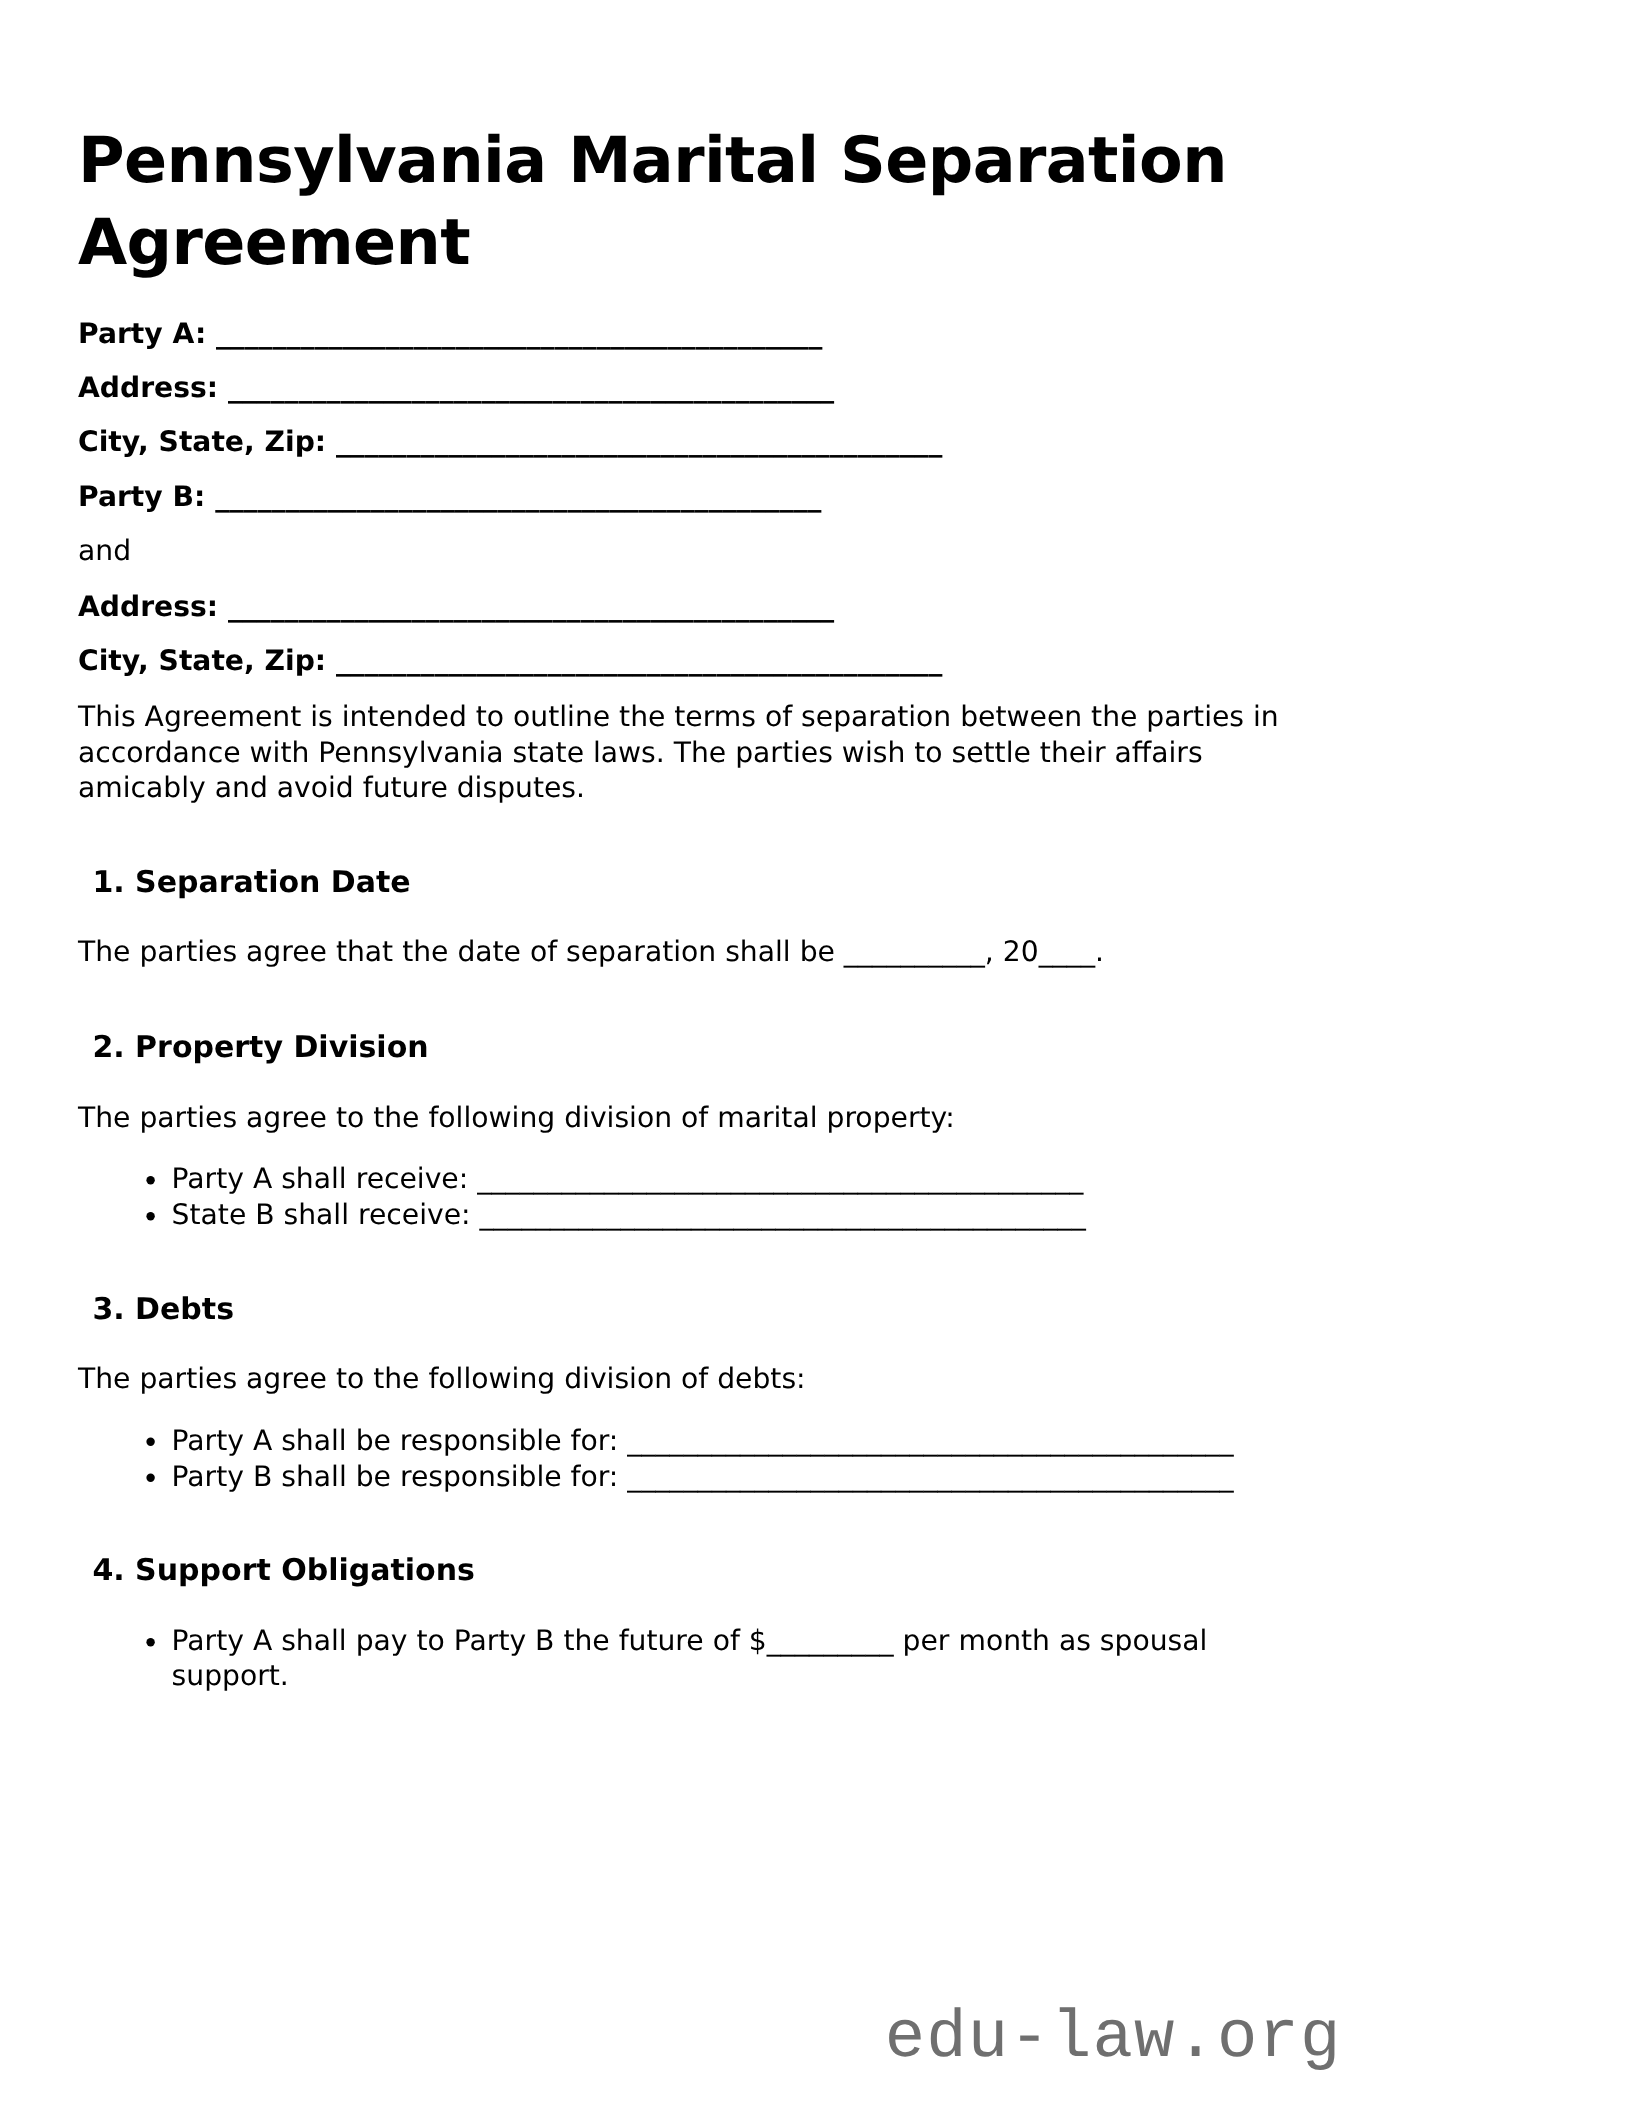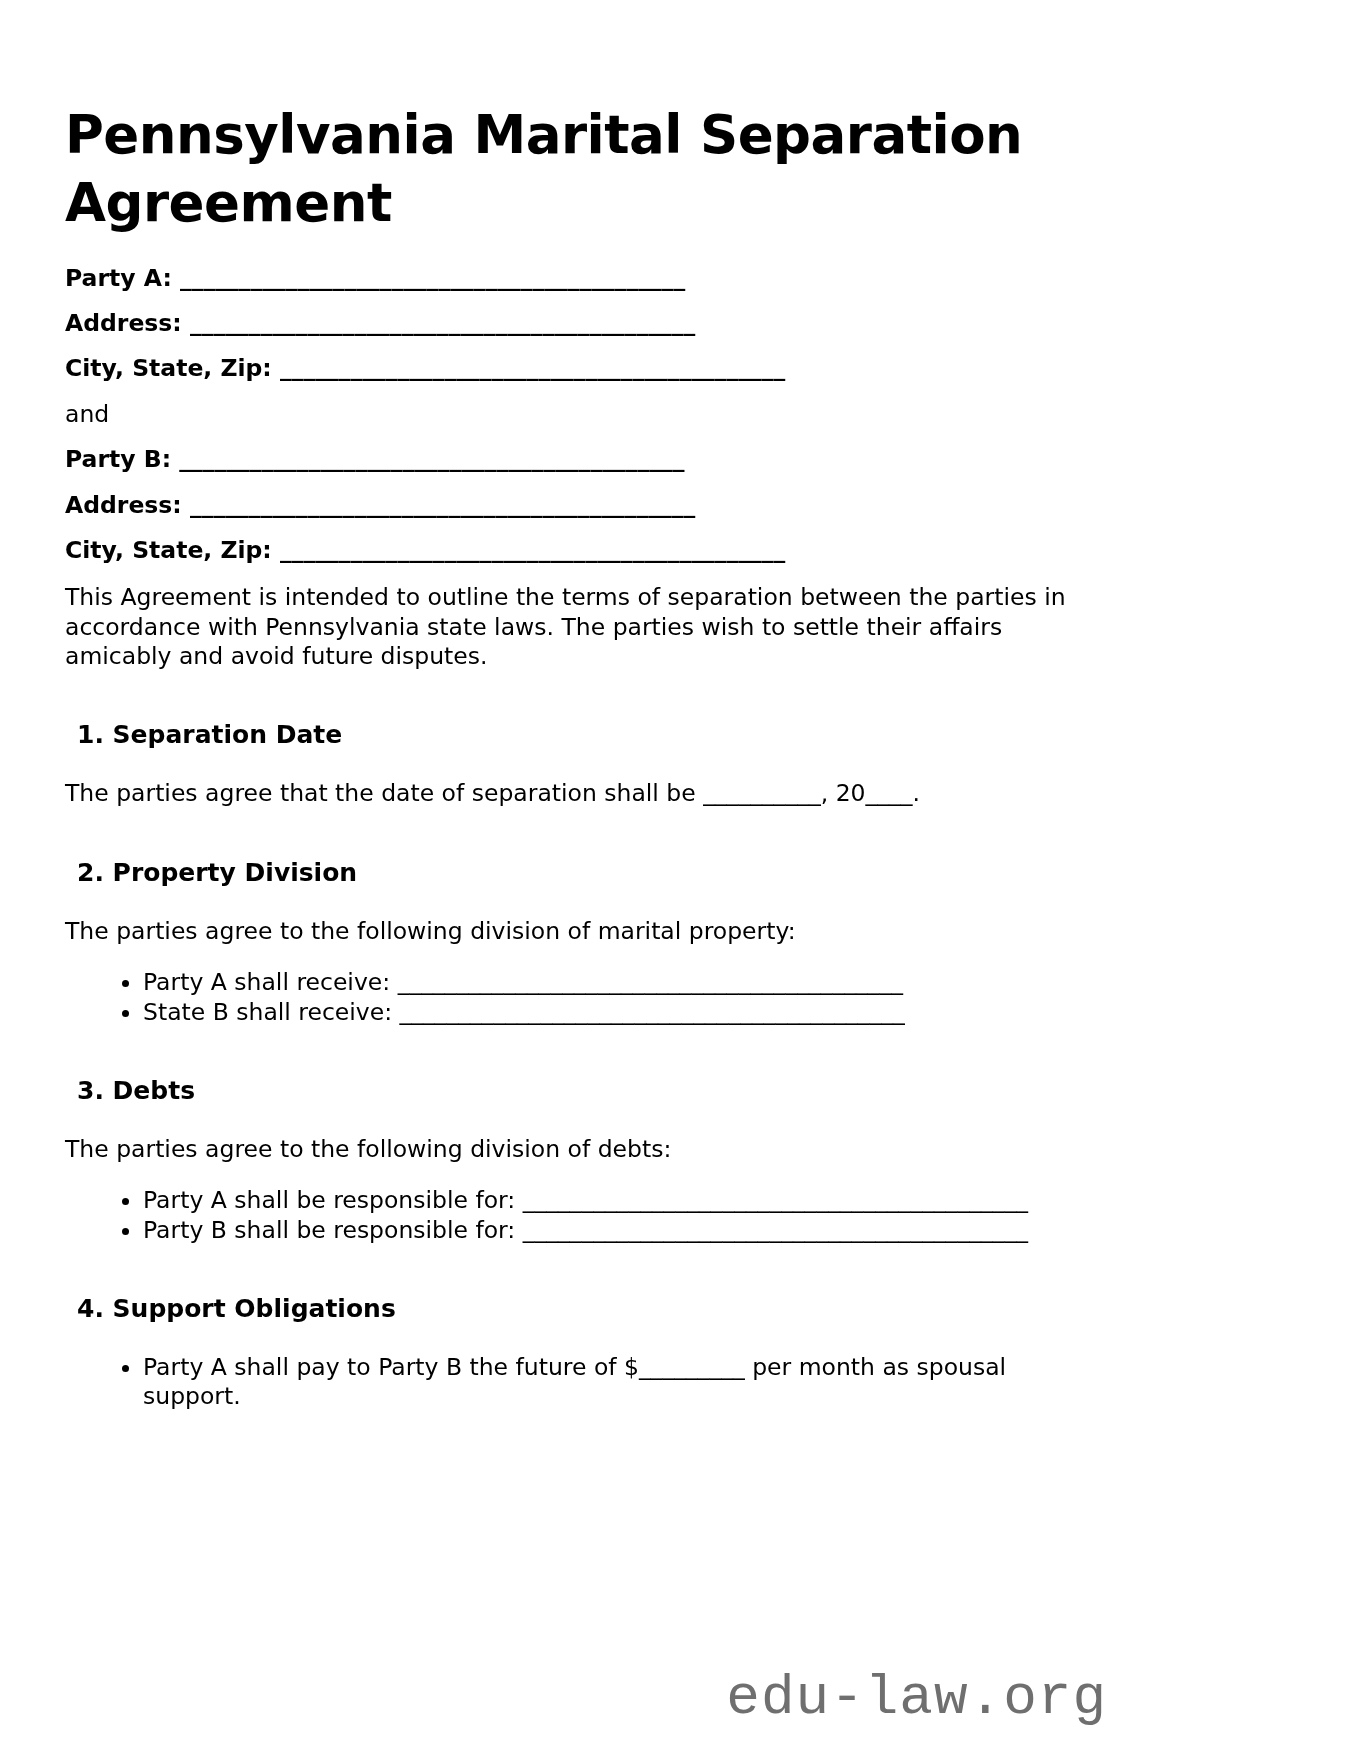--- a/index.html
+++ b/index.html
@@ -51,21 +51,21 @@
     margin: 0;
     padding: 0;
   }
   .blank {
     white-space: nowrap;
     letter-spacing: 0;
   }
   .watermark {
     position: absolute;
     top: 1670px;
-    right: 37px;
+    right: 26px;
     font-family: "Liberation Mono", "DejaVu Sans Mono", monospace;
     font-size: 56px;
     line-height: 1;
     color: #6f6f6f;
     letter-spacing: 1px;
   }
 </style>
 </head>
 <body>
 
@@ -88,28 +88,28 @@
     </strong>
   </p>
 
   <p class="field">
     <strong>
       <span>City, State, Zip:</span>
       <span class="blank">___________________________________________</span>
     </strong>
   </p>
 
-  <p class="field">and</p>
-
   <p class="field">
     <strong>
       <span>Party B:</span>
       <span class="blank">___________________________________________</span>
     </strong>
   </p>
+
+  <p class="field">and</p>
 
   <p class="field">
     <strong>
       <span>Address:</span>
       <span class="blank">___________________________________________</span>
     </strong>
   </p>
 
   <p class="field">
     <strong>

